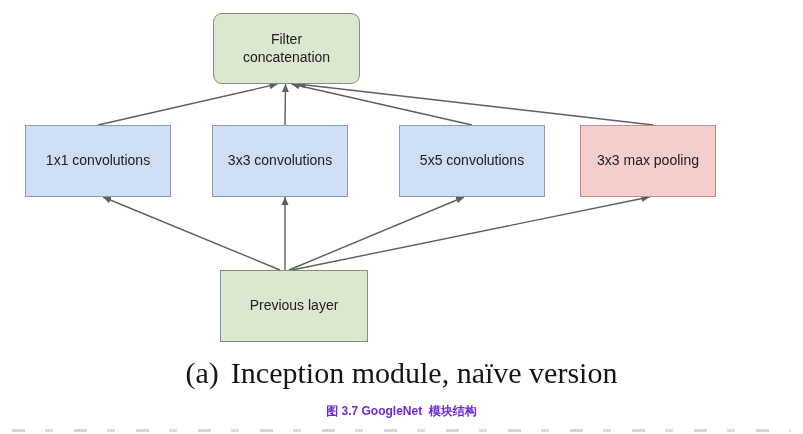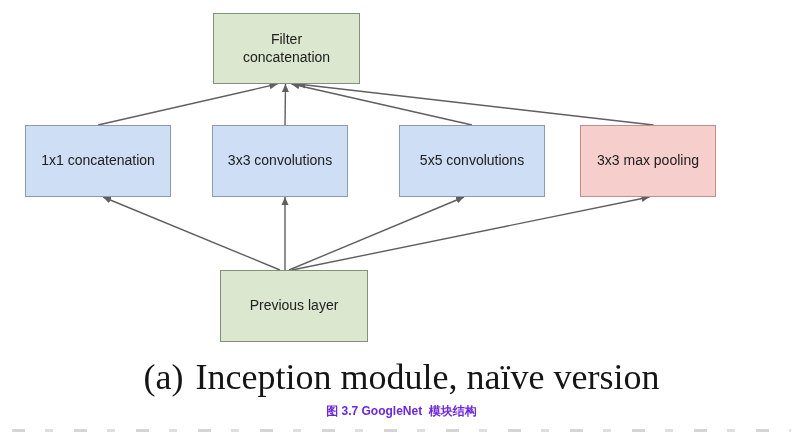--- a/index.html
+++ b/index.html
@@ -21,31 +21,31 @@
     position:absolute;z-index:2;
     display:flex;align-items:center;justify-content:center;
     text-align:center;font-size:14px;line-height:1.25;
     white-space:pre-line;color:var(--text);
     border:1.5px solid;
   }
   .node--green{background:var(--green-fill);border-color:var(--green-border);}
   .node--blue {background:var(--blue-fill); border-color:var(--blue-border);}
   .node--red  {background:var(--red-fill);  border-color:var(--red-border);}
 
-  .node--filter-concat{left:213px;top:13px;width:147px;height:71px;}
+  .node--filter-concat{left:213px;top:13px;width:147px;height:71px;border-radius:9px;}
   .node--conv1x1{left:25px;top:125px;width:146px;height:72px;}
   .node--conv3x3{left:212px;top:125px;width:136px;height:72px;}
   .node--conv5x5{left:399px;top:125px;width:146px;height:72px;}
   .node--maxpool{left:580px;top:125px;width:136px;height:72px;}
   .node--previous{left:220px;top:270px;width:148px;height:72px;}
 
   .caption-main{
     position:absolute;left:0;top:356px;width:803px;z-index:2;
     text-align:center;font-family:"Liberation Serif",serif;
-    font-size:36px;color:#151515;
+    font-size:30px;color:#151515;
   }
   .caption-main .fig-letter{margin-right:12px;}
 
   .caption-cn{
     position:absolute;left:0;top:403px;width:803px;z-index:2;
     text-align:center;font-size:12px;font-weight:600;color:#6d28d9;
     white-space:pre;
   }
 
   .cutoff-artifact{
@@ -75,21 +75,21 @@
         <line x1="280" y1="270" x2="103" y2="197" stroke="#5f5f5f" stroke-width="1.4" marker-end="url(#arrowhead)"></line>
         <line x1="285" y1="270" x2="285" y2="197" stroke="#5f5f5f" stroke-width="1.4" marker-end="url(#arrowhead)"></line>
         <line x1="289" y1="270" x2="464" y2="197" stroke="#5f5f5f" stroke-width="1.4" marker-end="url(#arrowhead)"></line>
         <line x1="292" y1="270" x2="649.5" y2="197" stroke="#5f5f5f" stroke-width="1.4" marker-end="url(#arrowhead)"></line>
       </g>
   </svg>
 
   <div class="node node--green node--filter-concat">Filter
 concatenation</div>
 
-  <div class="node node--blue node--conv1x1">1x1 concatenation</div>
+  <div class="node node--blue node--conv1x1">1x1 convolutions</div>
 
   <div class="node node--blue node--conv3x3">3x3 convolutions</div>
 
   <div class="node node--blue node--conv5x5">5x5 convolutions</div>
 
   <div class="node node--red node--maxpool">3x3 max pooling</div>
 
   <div class="node node--green node--previous">Previous layer</div>
 
   <div class="caption-main">

